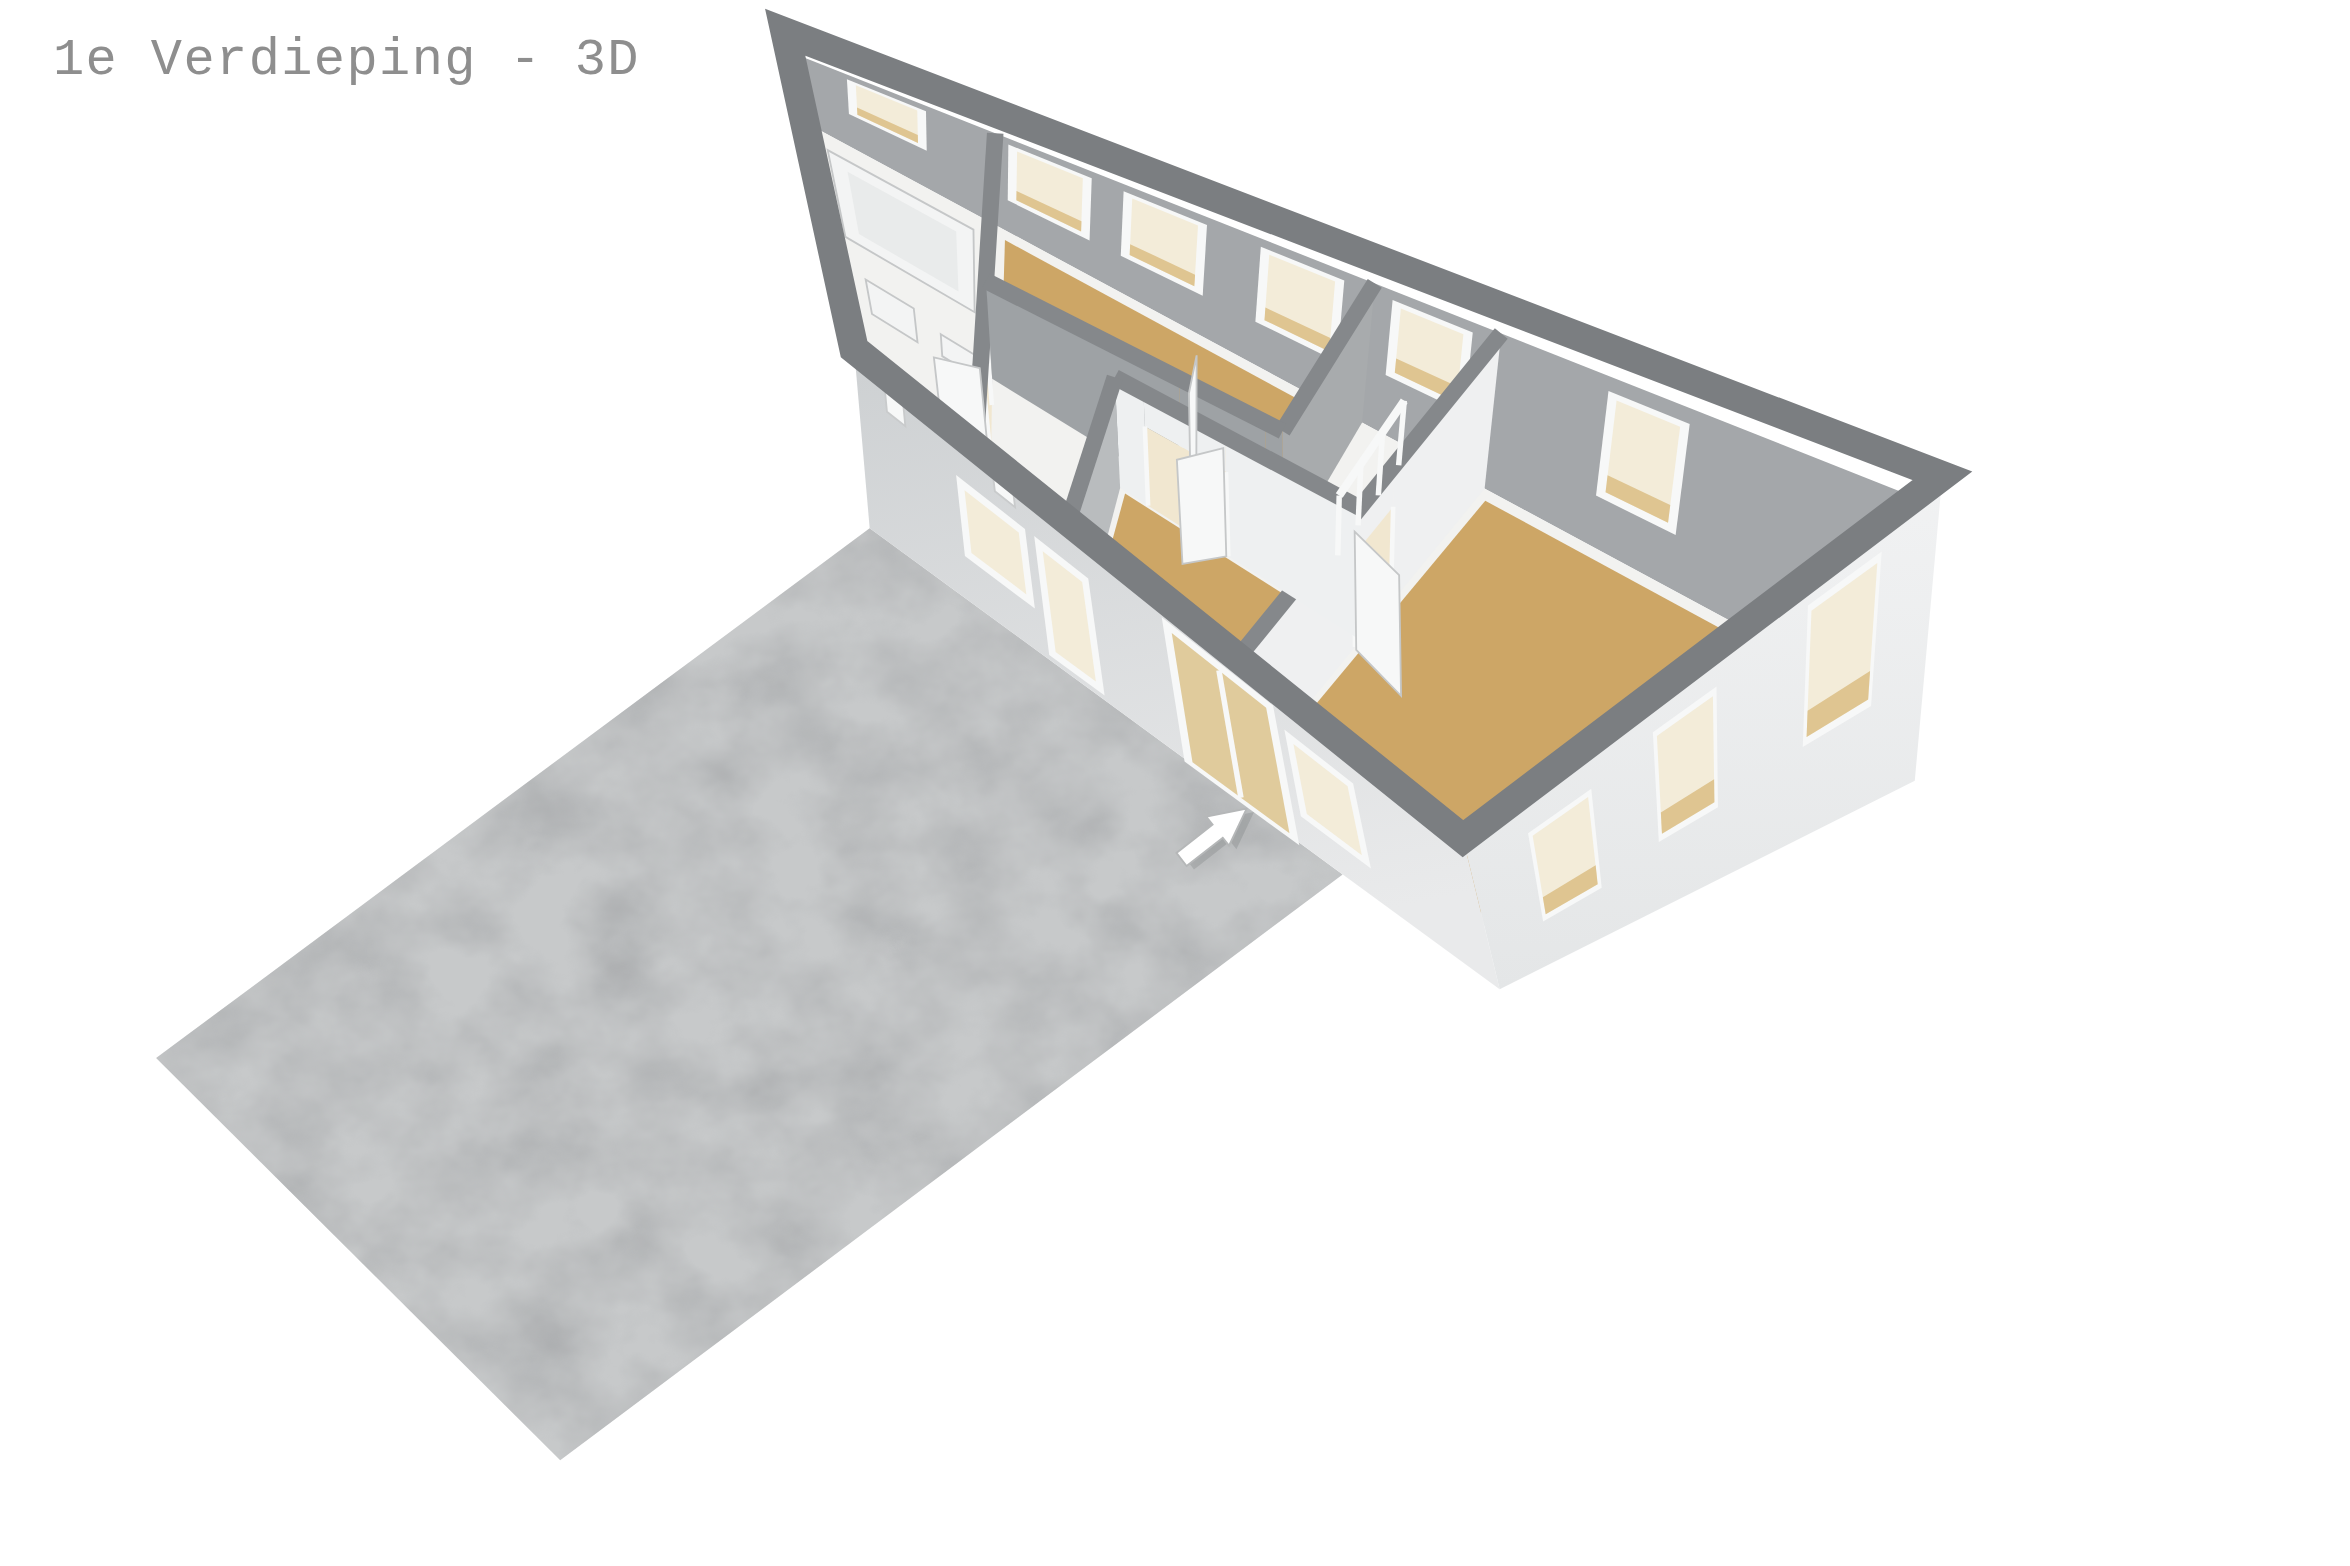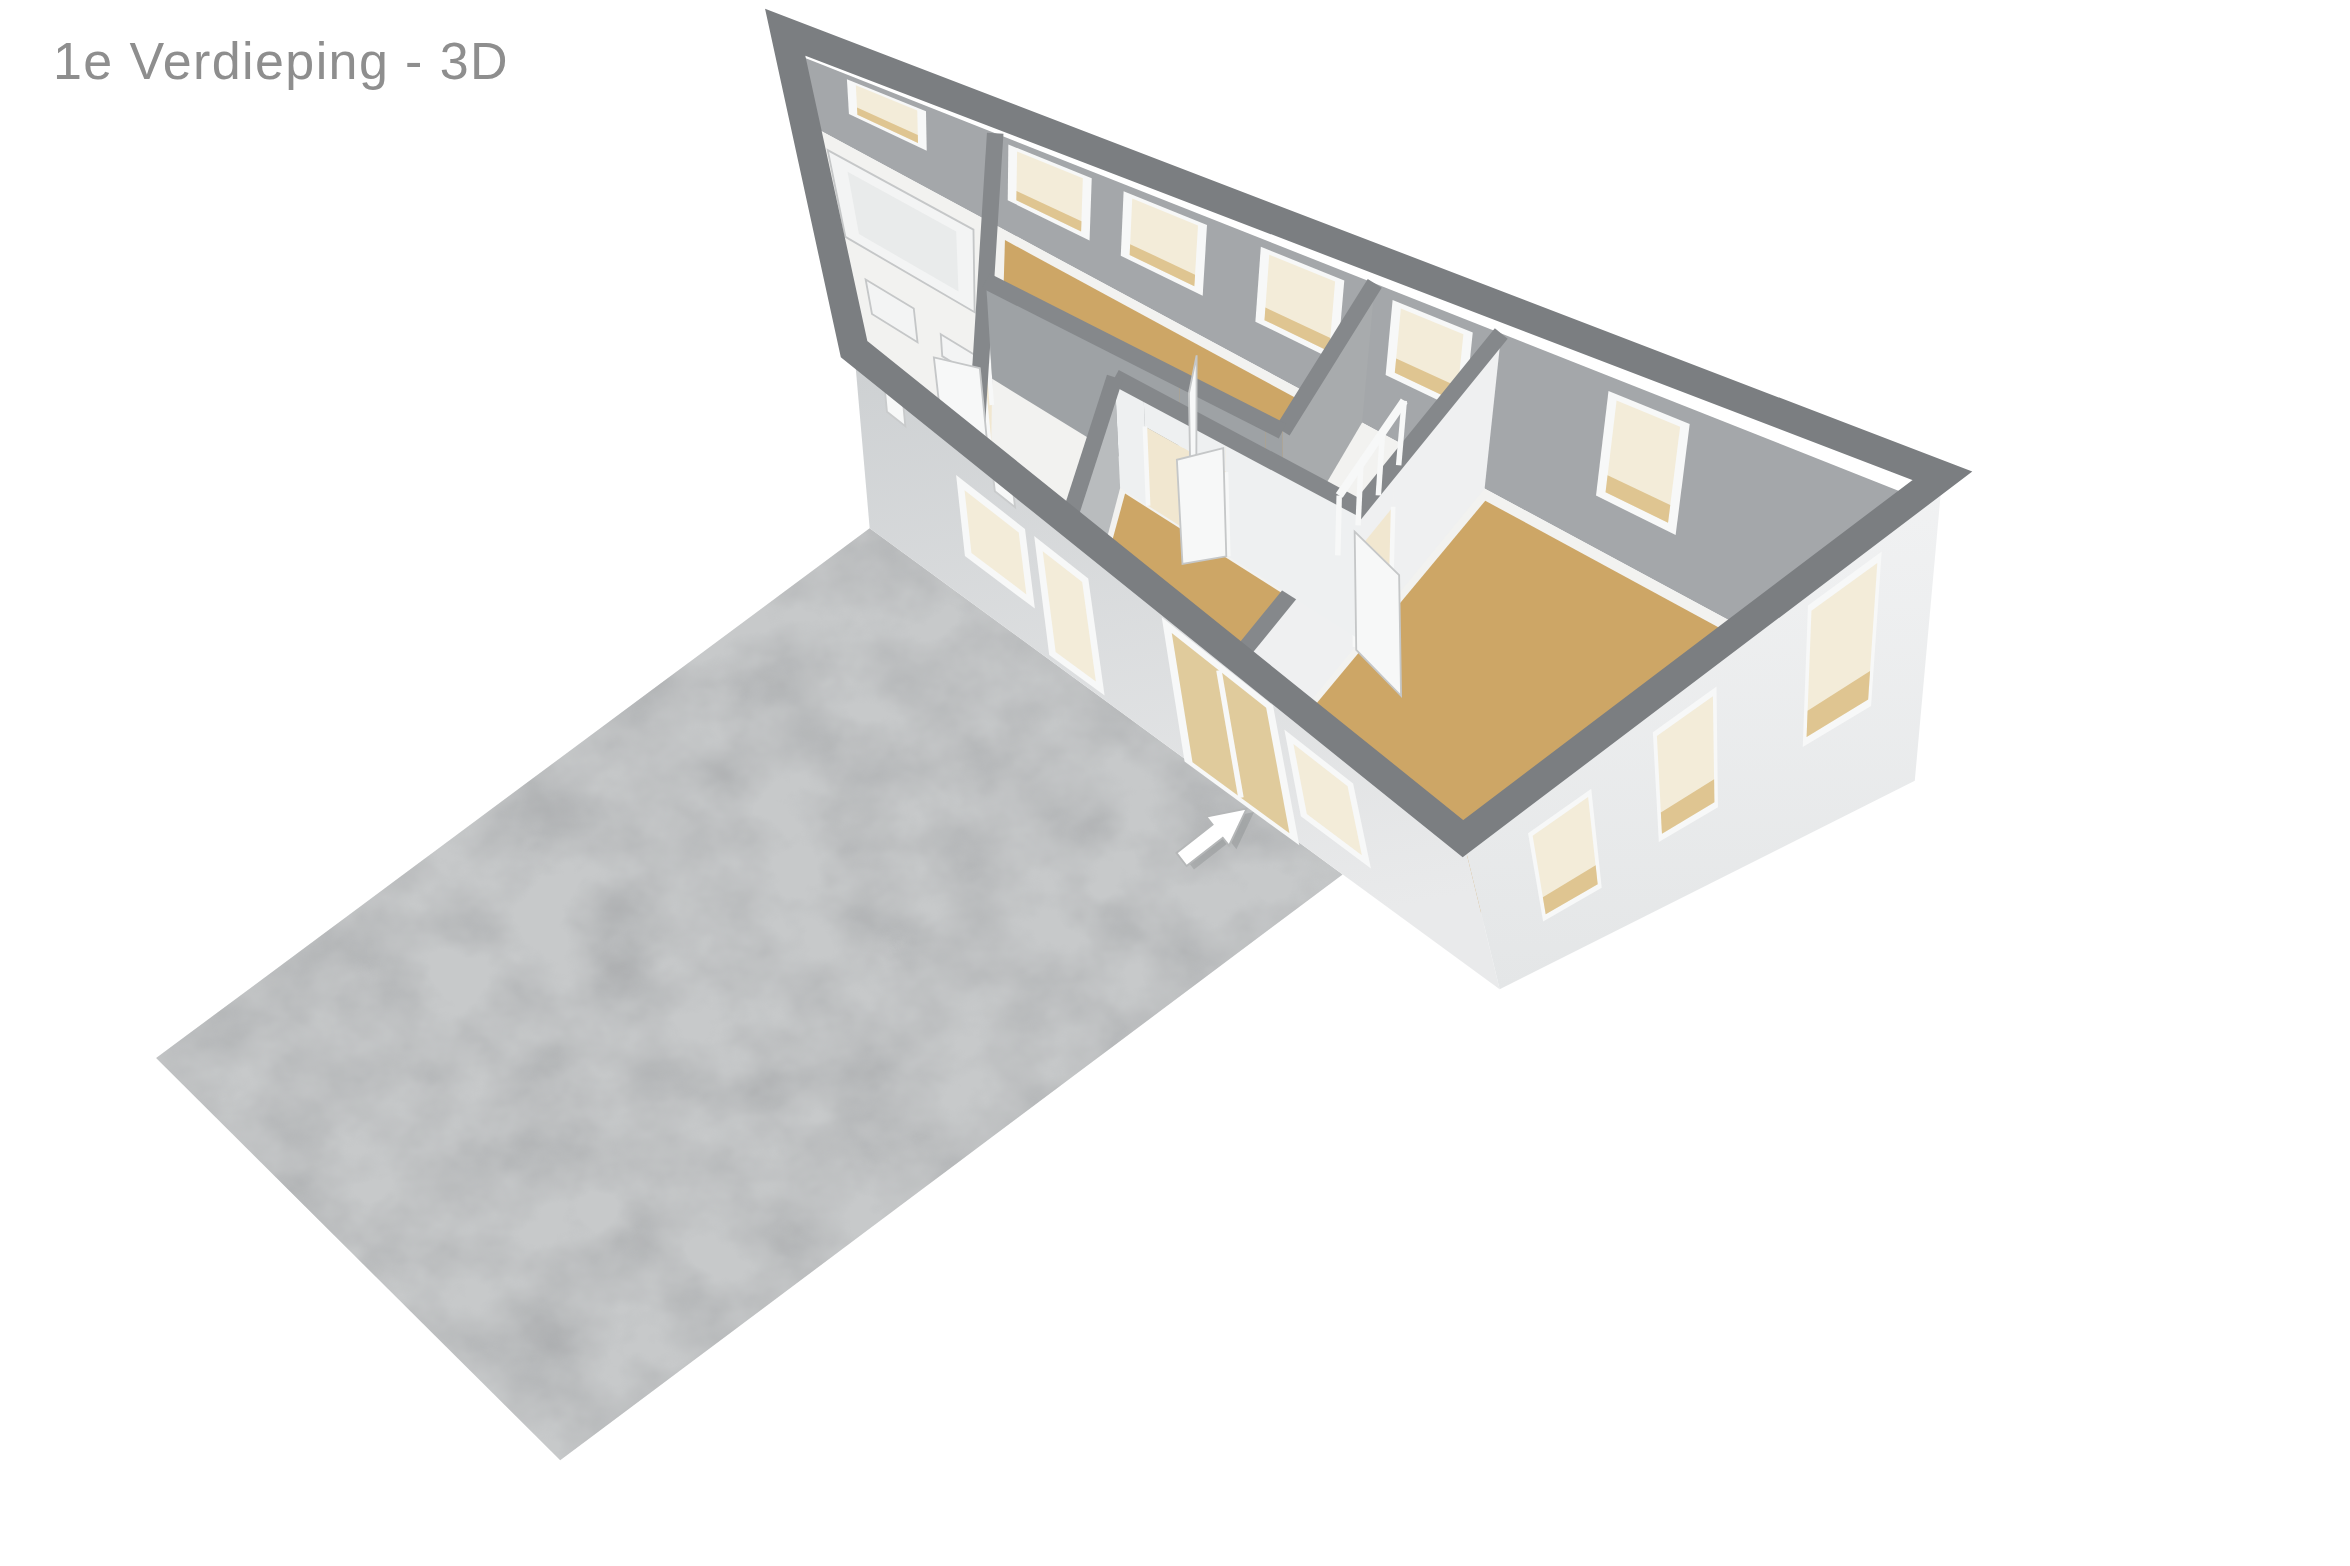--- a/index.html
+++ b/index.html
@@ -1,20 +1,20 @@
 <!DOCTYPE html>
 <html style="--bg: #ffffff; --title: #8e8e8e; --concrete: #c7c9ca; --rimCap: #7b7e81; --innerCap: #85888b; --neBand: #a4a7aa; --nwBand: #e2e4e5; --floorWood: #cda666; --floorLight: #f2f2f0; --threshold: #f1e7d0; --frame: #f7f8f8; --frameEdge: #c9cbcc; --glass: #f3ecd9; --glassTan: #dfc591; --doorGlass: #e0cb9c; --fixture: #f3f4f4; --fixtureInner: #e9ebeb; --fixtureShade: #c5c7c8; --extSWtop: #cdd0d2; --extSWbot: #e9eaeb; --extSEtop: #f1f2f3; --extSEbot: #e4e6e7; --arrow: #ffffff; --arrowEdge: #b5b7b8; --shadow: rgba(90,94,97,0.20);font-size:14.7px"><head>
 <meta charset="utf-8">
 <style>
   :root{
     --bg:#ffffff; --title:#8e8e8e;
   }
   html,body{margin:0;padding:0;background:var(--bg);}
   .stage{position:relative;width:2351px;height:1484px;overflow:hidden;background:var(--bg);
-         font-family:Liberation Sans, sans-serif;}
+         font-family:Liberation Mono, monospace;}
   .title{position:absolute;left:53px;top:31px;font-size:52px;font-weight:400;
          letter-spacing:1.4px;color:var(--title);white-space:nowrap;}
   svg.scene{position:absolute;left:0;top:0;width:2351px;height:1567px;display:block;}
 </style>
 </head>
 <body>
 
 <div class="stage">
   <div class="title">1e Verdieping - 3D</div>
 

